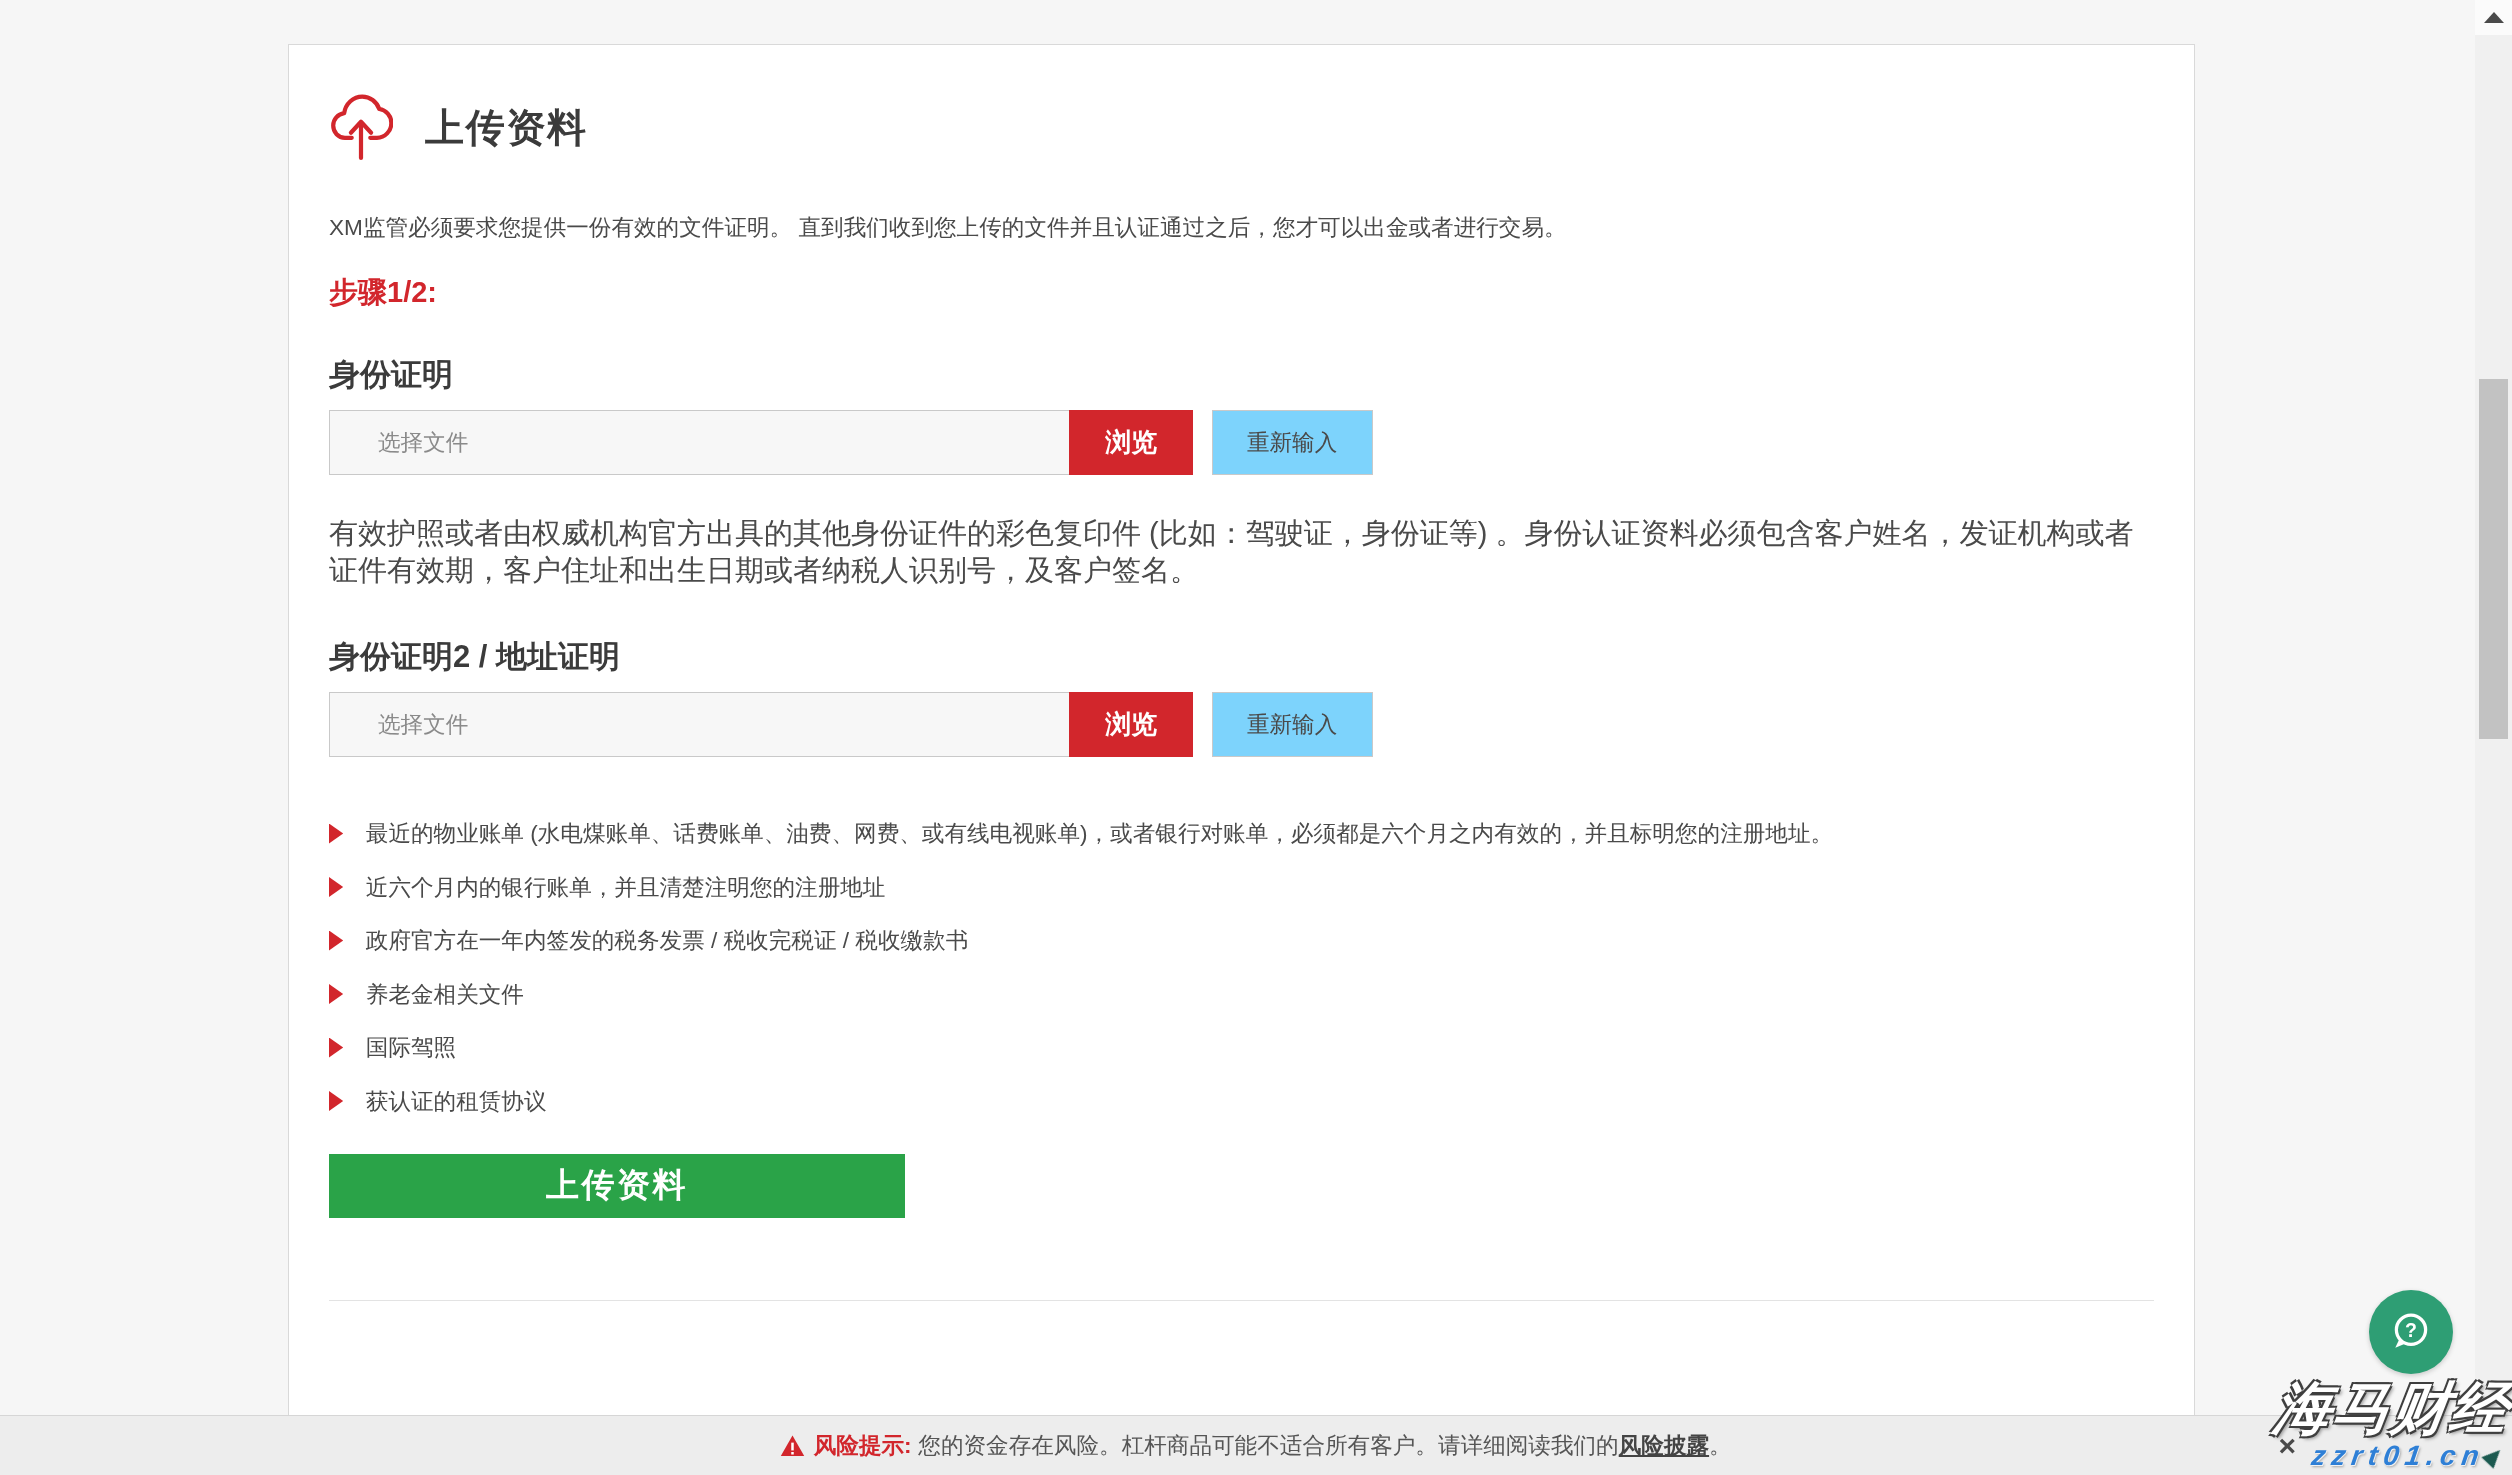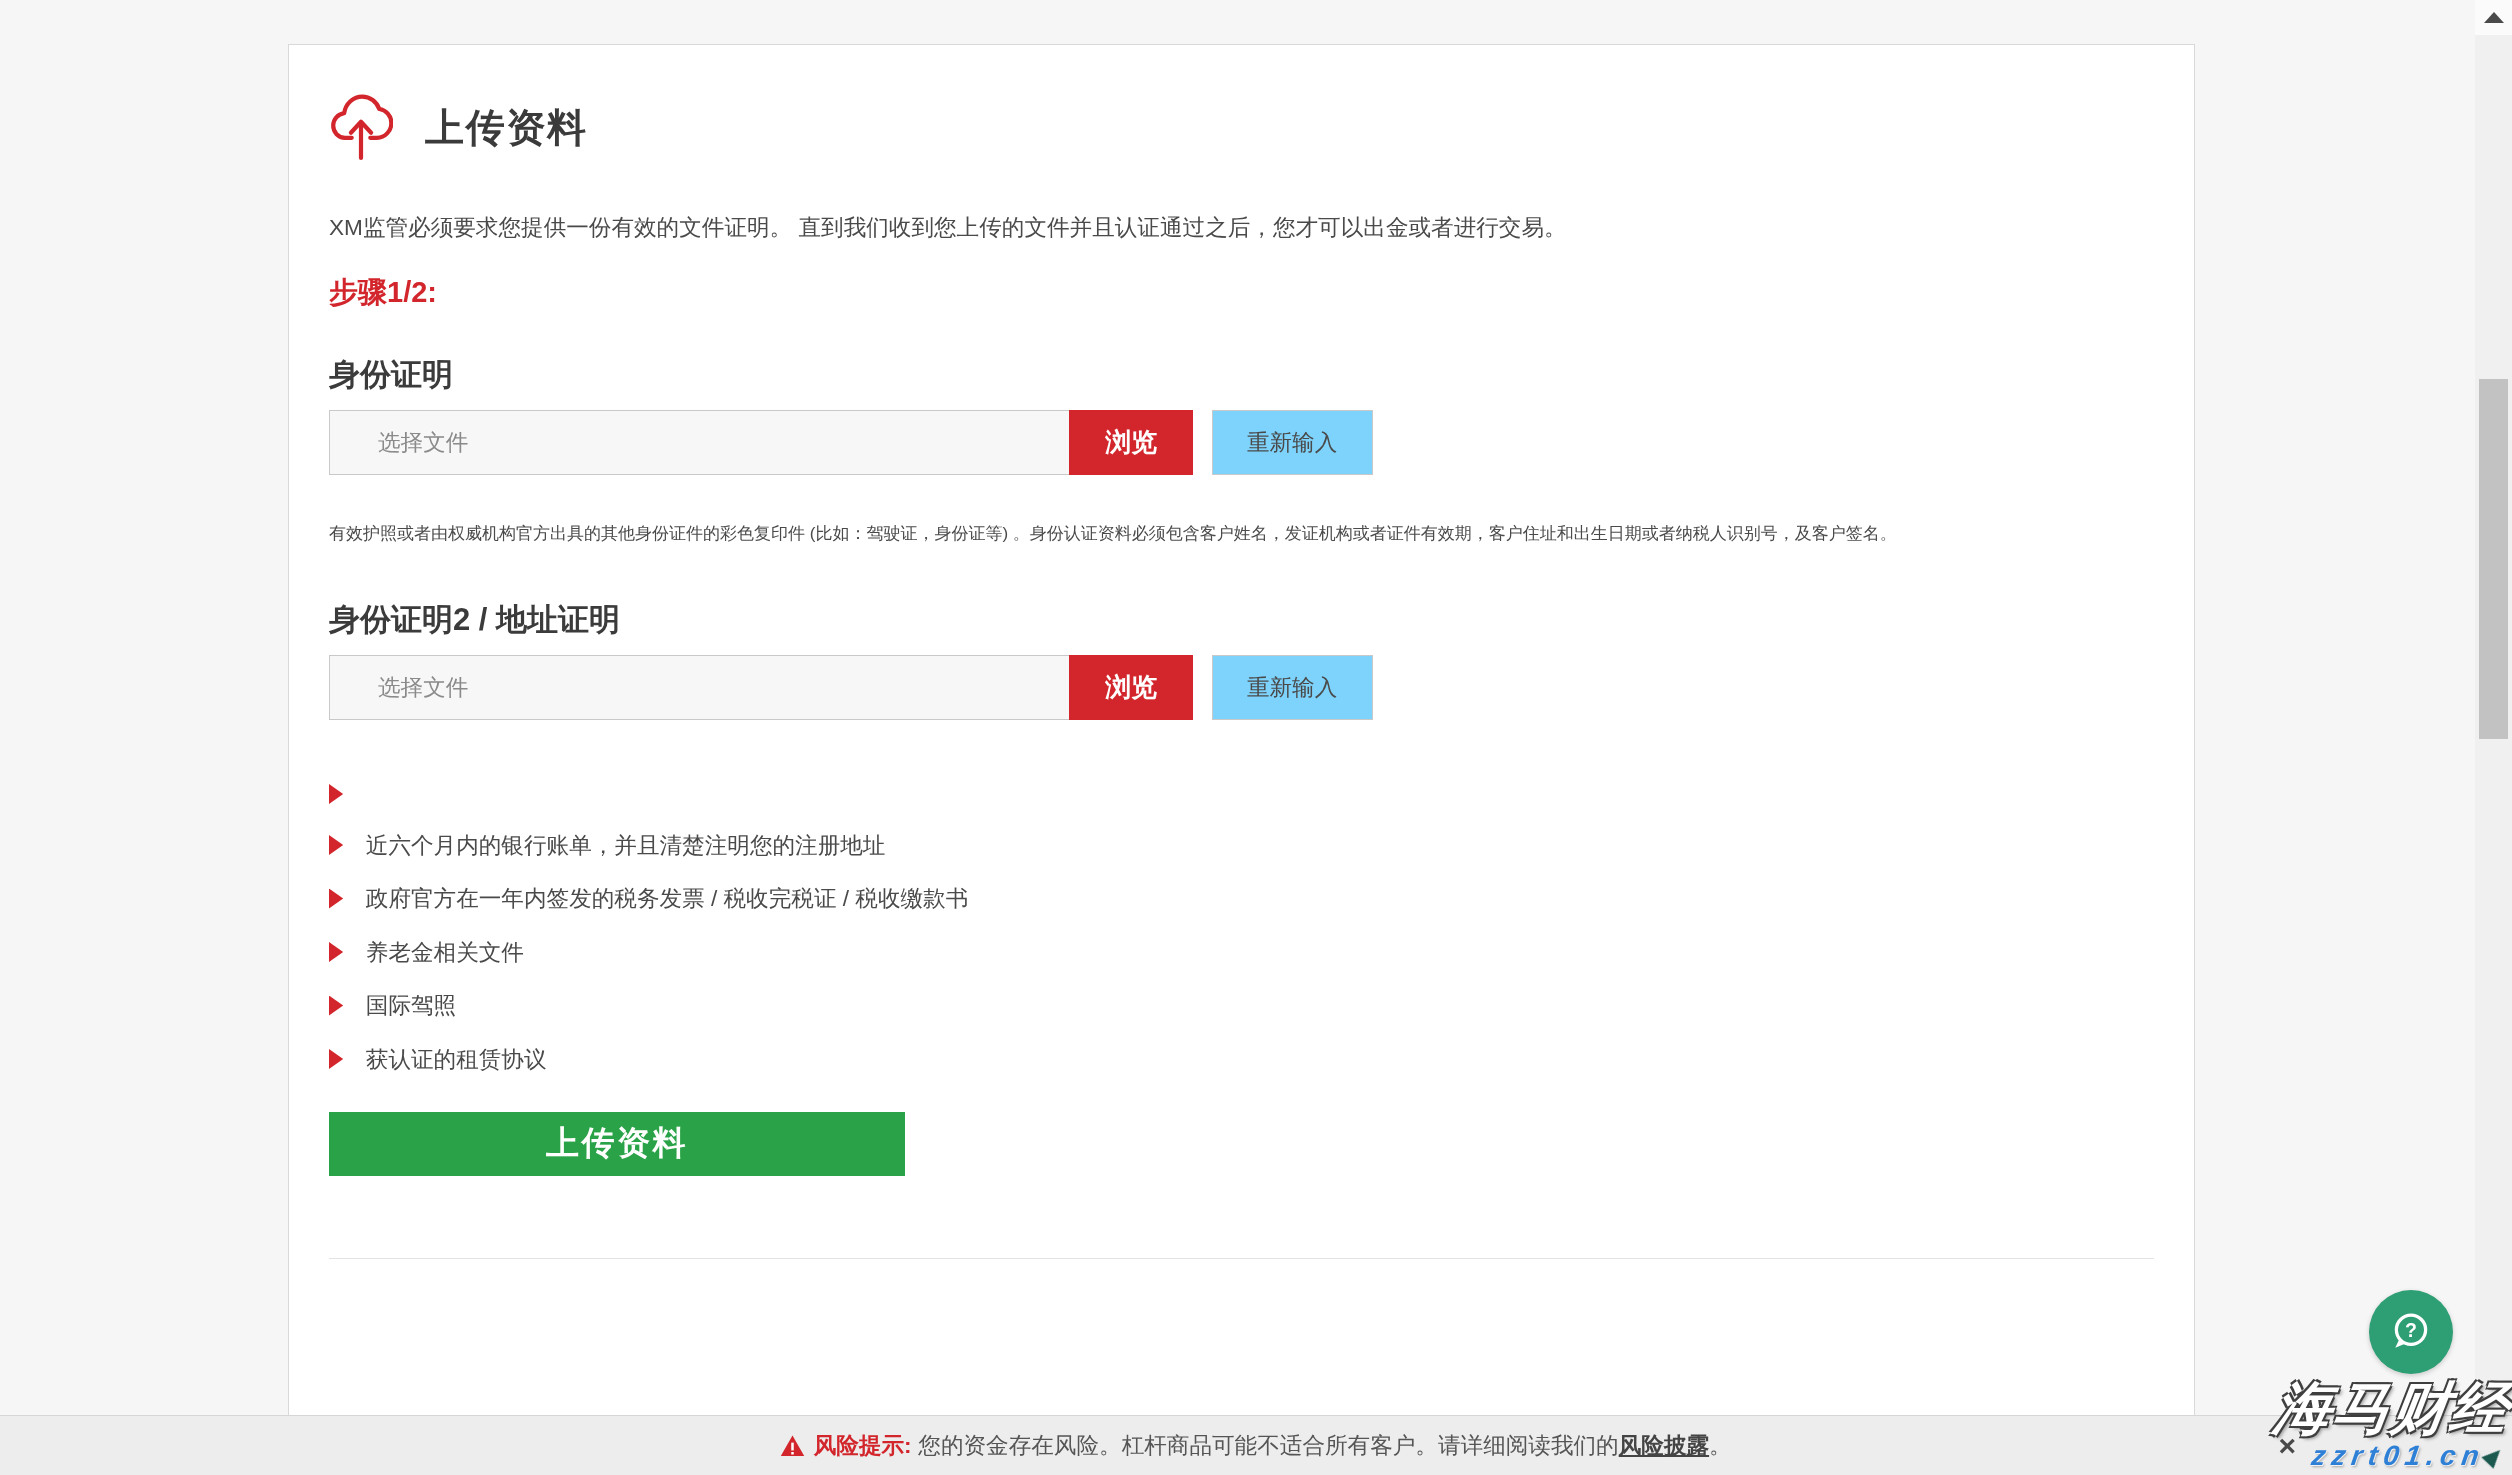--- a/index.html
+++ b/index.html
@@ -24,21 +24,21 @@
 
   .file-row{margin-top:22px;display:flex;height:65px;}
   .file-box{width:741px;box-sizing:border-box;background:#f7f7f7;border:0.8px solid #c9c9c9;
             display:flex;align-items:center;padding-left:48px;color:#8a8a8a;font-size:22.6px;cursor:pointer;}
   .browse-btn{width:124px;background:#d2262c;color:#fff;font-size:26px;font-weight:bold;
               display:flex;align-items:center;justify-content:center;cursor:pointer;margin-left:-0.8px;}
   .file-gap{width:18.4px;}
   .reset-btn{width:161px;box-sizing:border-box;background:#7dd3fc;border:0.8px solid #c9c9c9;color:#4a4a4a;
              font-size:22.6px;display:flex;align-items:center;justify-content:center;cursor:pointer;}
 
-  .field-desc{margin:40px 0 12px 0;font-size:17px;color:#4a4a4a;line-height:37px;}
+  .field-desc{margin:40px 0 12px 0;font-size:29px;color:#4a4a4a;line-height:37px;}
 
   .doc-list{margin:64px 0 0 0;padding:0;list-style:none;}
   .doc-list li{display:flex;align-items:center;margin-bottom:28.5px;font-size:22.6px;color:#4a4a4a;line-height:25px;}
   .tri{flex:0 0 14.2px;width:14.2px;height:20px;margin-right:22.6px;background:#d2262c;
        clip-path:polygon(0 0,100% 50%,0 100%);}
 
   .submit-btn{margin-top:40px;width:576px;height:64px;background:#2aa348;border:none;color:#fff;
               font-size:33px;font-weight:bold;letter-spacing:2.5px;display:flex;align-items:center;
               justify-content:center;cursor:pointer;font-family:inherit;}
 
@@ -117,20 +117,21 @@
       <div class="file-row">
         <div class="file-box">选择文件</div>
         <div class="browse-btn">浏览</div>
         <div class="file-gap"></div>
         <div class="reset-btn">重新输入</div>
       </div>
 
       <ul class="doc-list">
         <li>
             <span class="tri"></span>
+            <span>最近的物业账单 (水电煤账单、话费账单、油费、网费、或有线电视账单)，或者银行对账单，必须都是六个月之内有效的，并且标明您的注册地址。</span>
           </li>
         <li>
             <span class="tri"></span>
             <span>近六个月内的银行账单，并且清楚注明您的注册地址</span>
           </li>
         <li>
             <span class="tri"></span>
             <span>政府官方在一年内签发的税务发票 / 税收完税证 / 税收缴款书</span>
           </li>
         <li>

